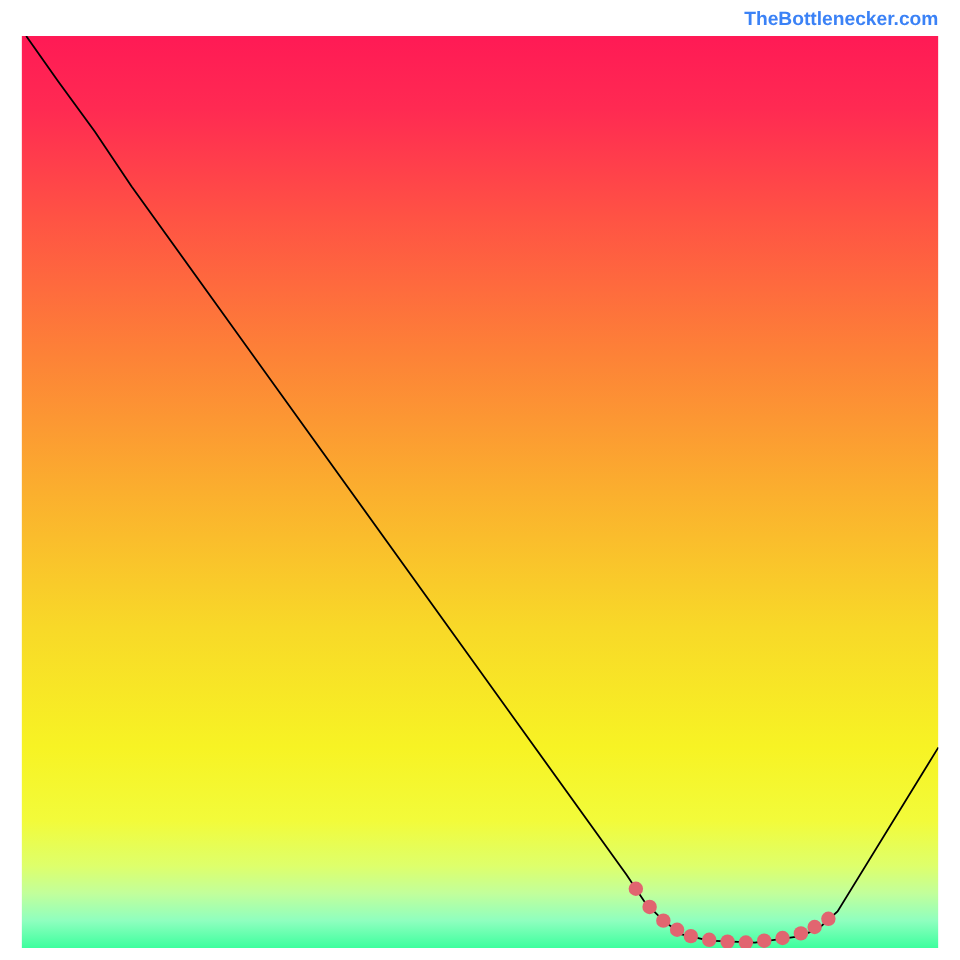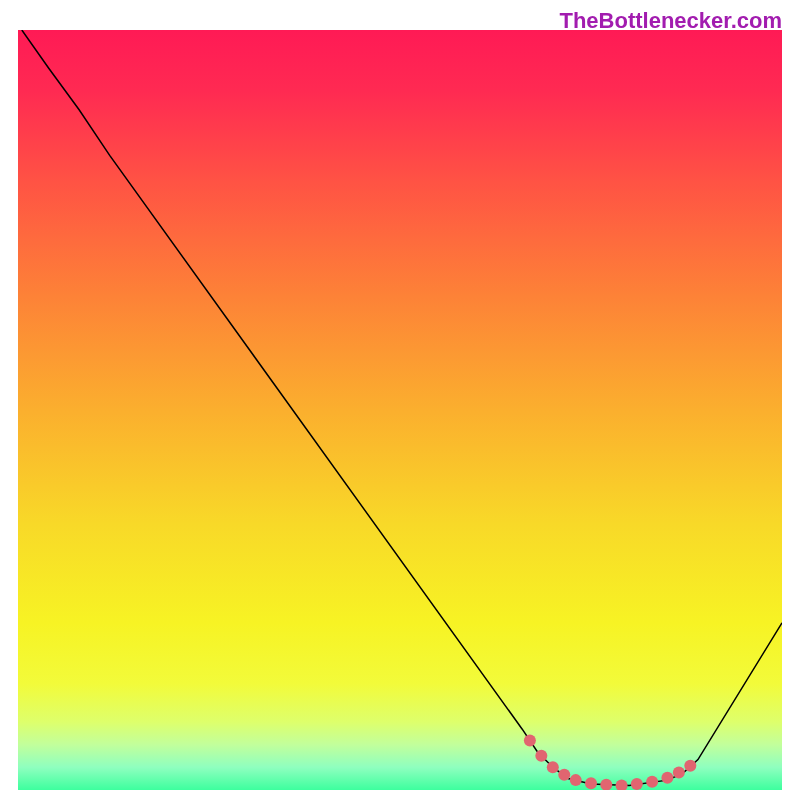--- a/index.html
+++ b/index.html
@@ -11,23 +11,23 @@
       width: 800px;
       height: 800px;
       position: relative;
       font-family: Arial, sans-serif;
       background: #fff;
     }
     .watermark {
       position: absolute;
       top: 8px;
       right: 18px;
-      font-size: 22px;
+      font-size: 16px;
       font-weight: bold;
-      color: #a21caf;
+      color: #3b82f6;
       z-index: 10;
     }
     .chart-container {
       position: absolute;
       top: 30px;
       left: 18px;
       width: 764px;
       height: 760px;
     }
     .chart-svg {

